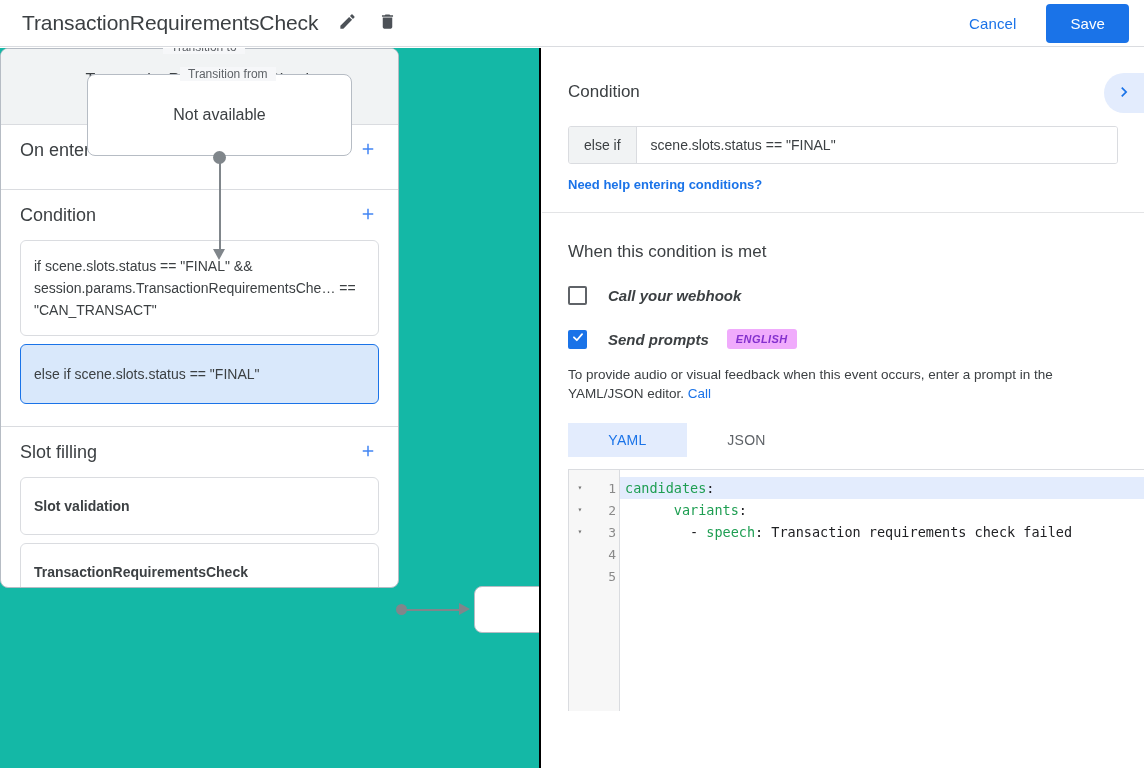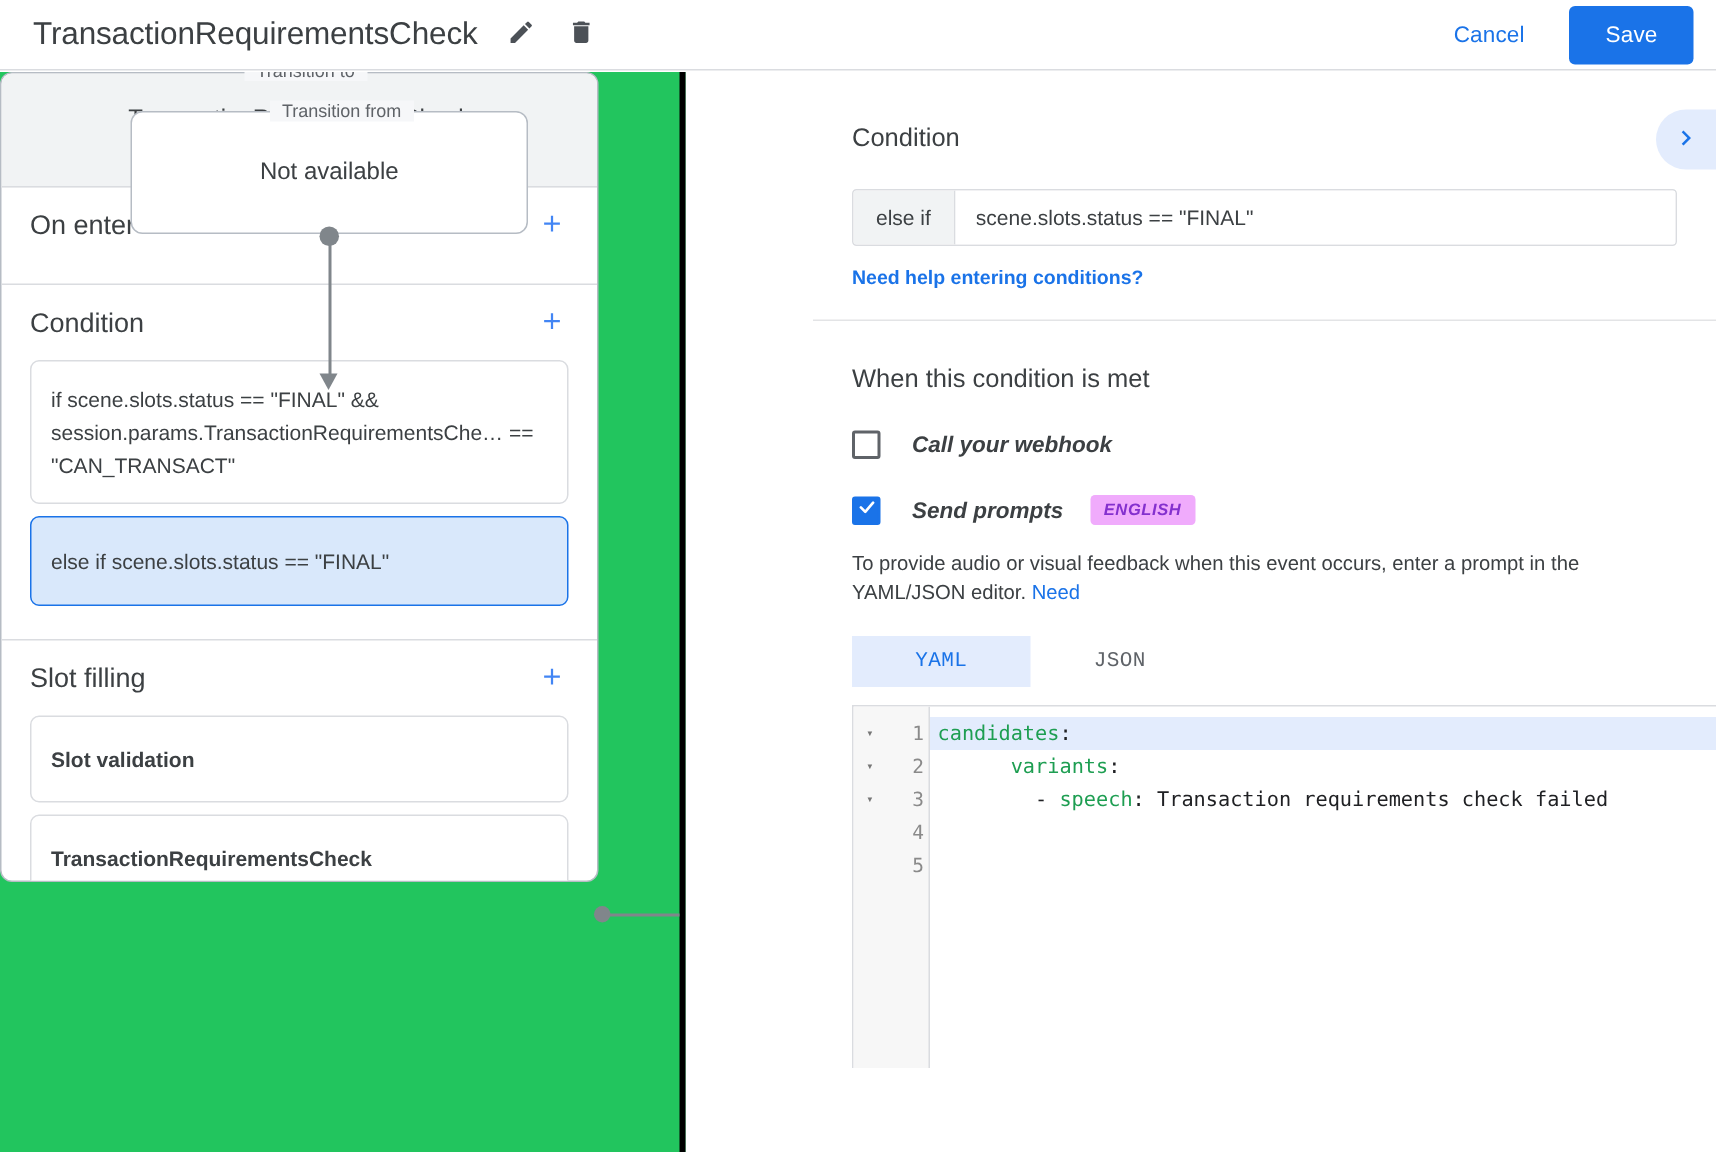--- a/index.html
+++ b/index.html
@@ -47,23 +47,23 @@
     border: none; border-radius: 4px;
     font-size: 15px; font-weight: 500;
     padding: 0 24px; height: 39px;
     cursor: pointer; letter-spacing: 0.1px;
     font-family: "Liberation Sans", sans-serif;
   }
 
   
   .canvas {
     position: absolute; left: 0; top: 48px;
-    width: 457px; height: 720px;
-    background: #22c55e;
-    border-right: 4px solid #000000;
+    width: 541px; height: 720px;
+    background: #14b8a6;
+    border-right: 2px solid #000000;
     overflow: hidden;
   }
 
   .fieldset-card {
     position: absolute;
     border: 1px solid #b6bcc4;
     border-radius: 8px;
     background: #ffffff;
   }
   .fieldset-legend {
@@ -293,21 +293,21 @@
     display: flex;
     margin-top: 20px;
   }
   .tab {
     width: 119px; height: 34px;
     display: flex; align-items: center; justify-content: center;
     font-size: 14px; font-weight: 500;
     color: #5f6368;
     cursor: pointer;
     background: transparent; border: none;
-    font-family: Liberation Mono, monospace;
+    font-family: Liberation Sans, sans-serif;
     letter-spacing: 0.3px;
   }
   .tab.active { background: #e3ecfd; color: #1a73e8; }
 
   
   .editor {
     margin-top: 12px;
     border-top: 1px solid #dadce0;
     border-left: 1px solid #dadce0;
     display: flex;
@@ -486,21 +486,21 @@
         <span>
           <svg width="14" height="14" viewBox="0 0 24 24" fill="none" stroke-width="3" stroke-linecap="round" stroke-linejoin="round">
               <path d="M5 12.5 10 17.5 19 7"></path>
             </svg>
         </span>
       </div>
       <div class="check-label bold">Send prompts</div>
       <div class="lang-badge">ENGLISH</div>
     </div>
 
-    <div class="rp-desc"><span>To provide audio or visual feedback when this event occurs, enter a prompt in the YAML/JSON editor. </span><a>Need</a></div>
+    <div class="rp-desc"><span>To provide audio or visual feedback when this event occurs, enter a prompt in the YAML/JSON editor. </span><a>Call</a></div>
 
     <div class="tabs">
       <button class="tab active">YAML</button>
       <button class="tab">JSON</button>
     </div>
   </div>
 
   <div class="editor" style="margin-left:26px; width:576px;">
     <div class="gutter">
       <div class="gutter-row">

